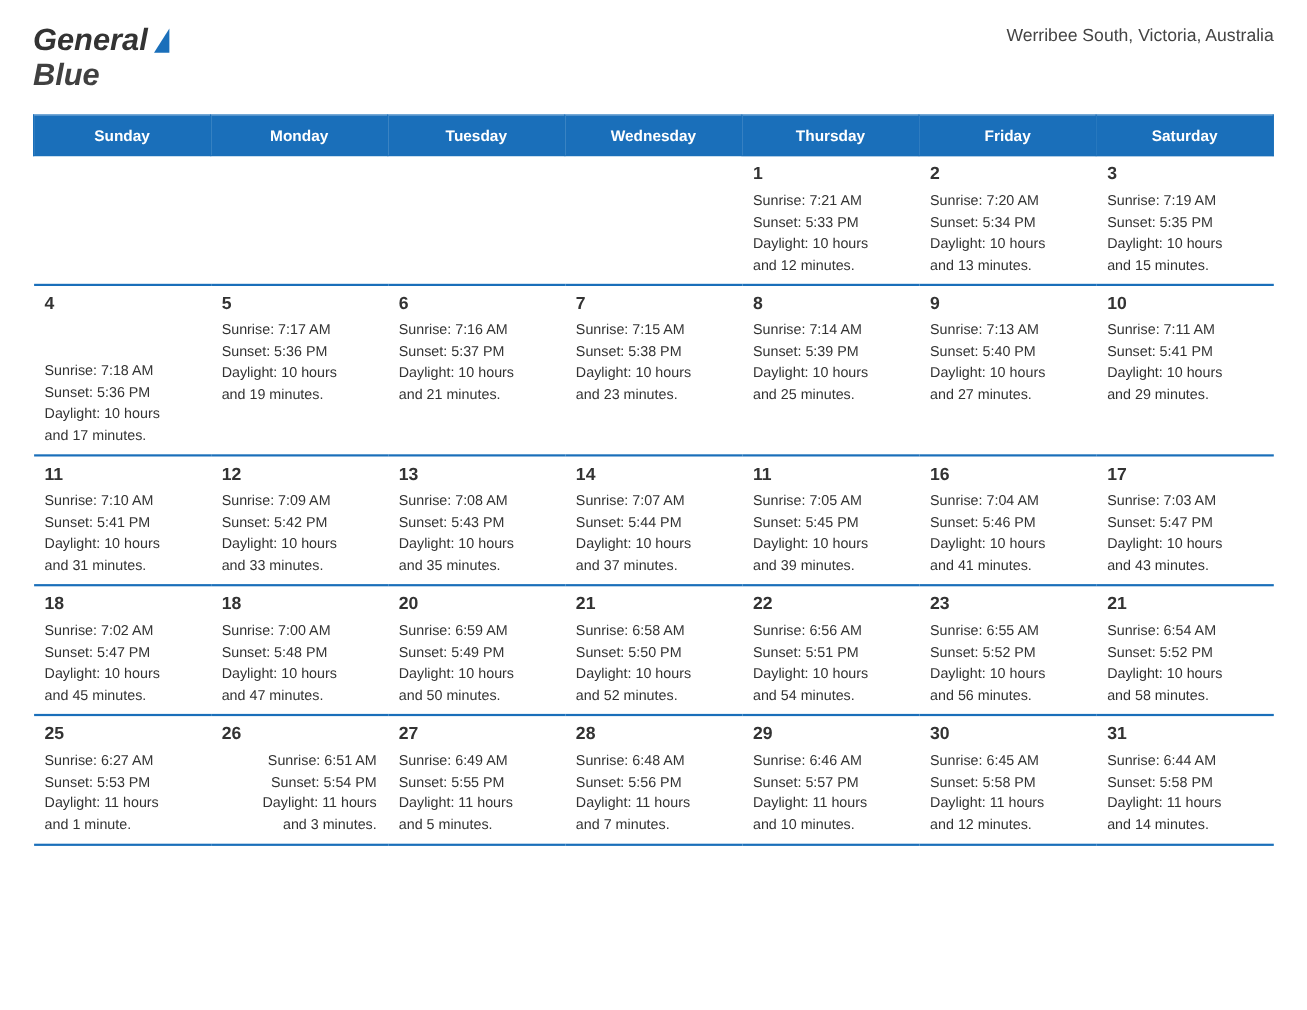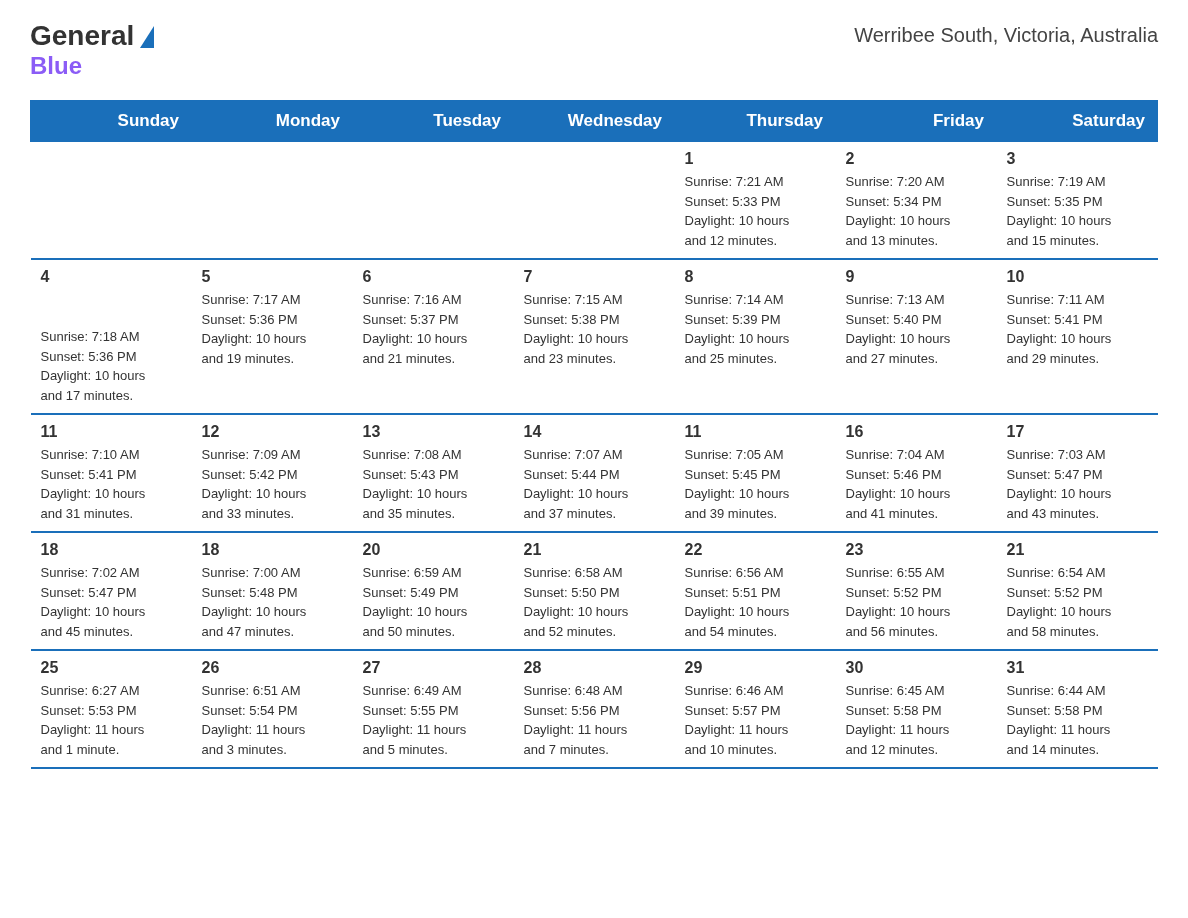--- a/index.html
+++ b/index.html
@@ -14,65 +14,66 @@
     .header-area {
       display: flex;
       justify-content: space-between;
       align-items: flex-start;
       margin-bottom: 20px;
     }
     .logo {
       display: flex;
       align-items: flex-start;
       gap: 4px;
+      font-style: italic;
     }
     .logo-text-general {
       font-size: 28px;
       font-weight: bold;
       color: #333;
     }
     .logo-text-blue {
-      font-size: 24px;
+      font-size: 28px;
       font-weight: bold;
-      color: #8b5cf6;
+      color: #404040;
     }
     .logo-triangle {
       width: 0;
       height: 0;
       border-left: 14px solid transparent;
       border-right: 0px solid transparent;
       border-bottom: 22px solid #1a6fba;
       margin-left: 2px;
       margin-top: 2px;
     }
     .title-area {
       text-align: right;
     }
     .month-title {
       font-size: 52px;
       font-weight: normal;
       color: #333;
       line-height: 1.1;
     }
     .location-subtitle {
-      font-size: 20px;
+      font-size: 16px;
       color: #444;
       margin-top: 4px;
     }
     .calendar-table {
       width: 100%;
       border-collapse: collapse;
     }
     .calendar-table thead th {
       background-color: #1a6fba;
       color: #fff;
-      font-size: 17px;
+      font-size: 14px;
       font-weight: bold;
       padding: 10px 12px;
-      text-align: right;
+      text-align: center;
       border: 1px solid #1a6fba;
     }
     .calendar-table tbody tr {
       border-bottom: 2px solid #1a6fba;
     }
     .calendar-table tbody td {
       vertical-align: top;
       padding: 8px 10px;
       border: none;
       font-size: 13px;
@@ -323,21 +324,21 @@
       <tr>
         <td>
           <span class="day-number">25</span>
           <div class="day-info" style="white-space: pre-line;">Sunrise: 6:27 AM
 Sunset: 5:53 PM
 Daylight: 11 hours
 and 1 minute.</div>
         </td>
         <td>
           <span class="day-number">26</span>
-          <div class="day-info" style="white-space: pre-line;">Sunrise: 6:51 AM
+          <div class="day-info" style="white-space: pre-line; text-align: right;">Sunrise: 6:51 AM
 Sunset: 5:54 PM
 Daylight: 11 hours
 and 3 minutes.</div>
         </td>
         <td>
           <span class="day-number">27</span>
           <div class="day-info" style="white-space: pre-line;">Sunrise: 6:49 AM
 Sunset: 5:55 PM
 Daylight: 11 hours
 and 5 minutes.</div>

